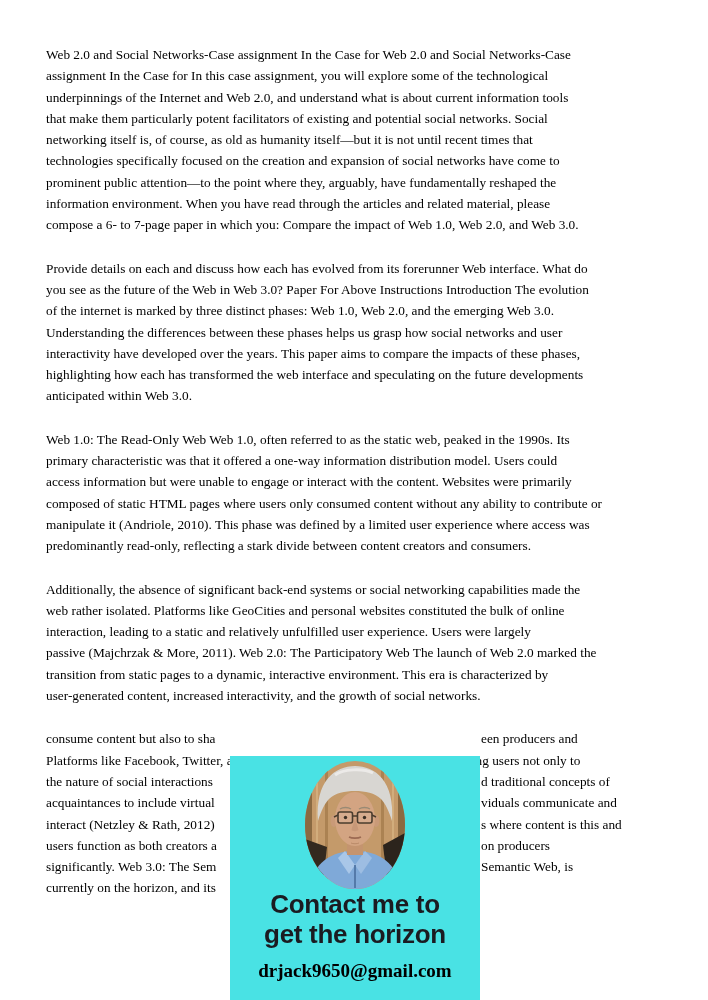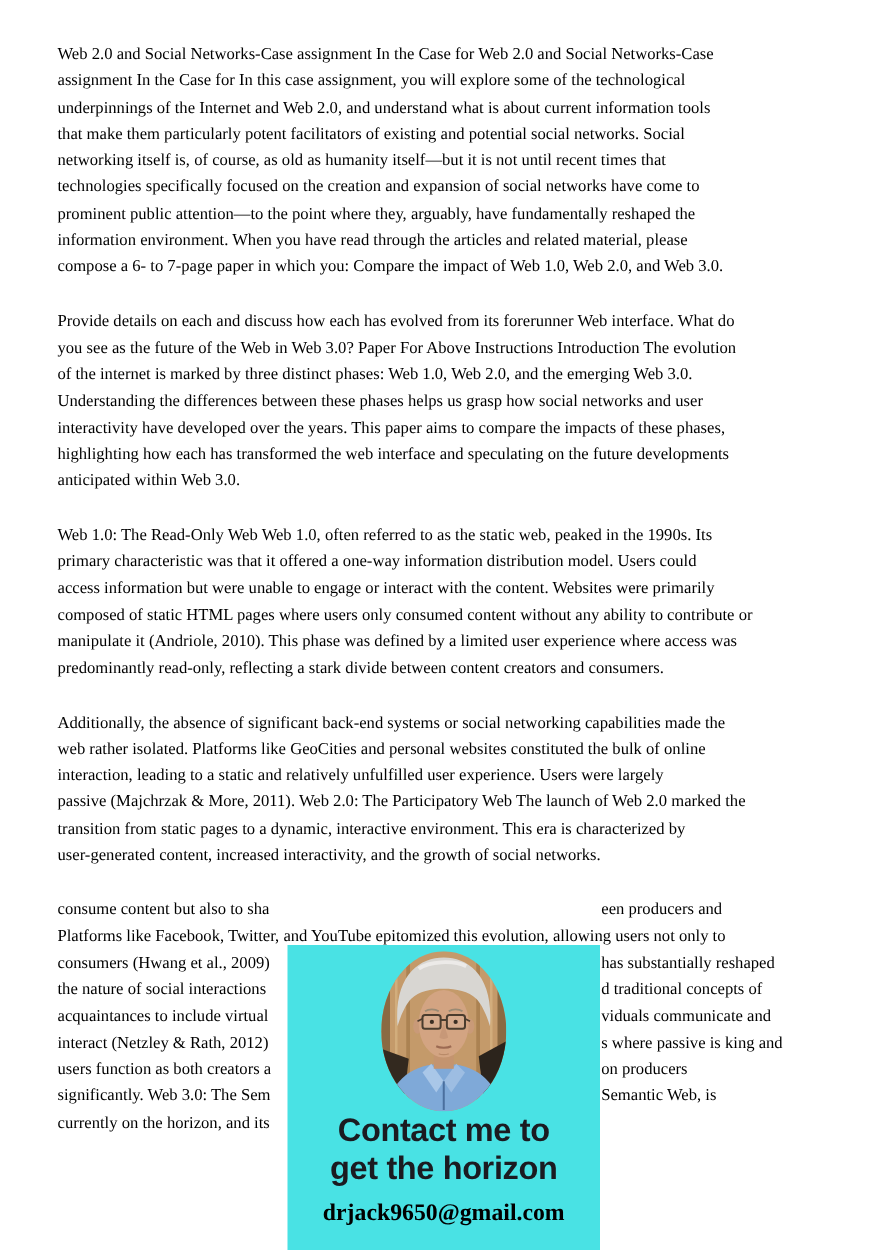--- a/index.html
+++ b/index.html
@@ -10,21 +10,21 @@
     left: 46px;
     top: 32px;
     width: 620px;
     font-family: "Liberation Serif", serif;
     font-size: 13.3px;
     line-height: 21.3px;
     color: #000000;
   }
   .para {
     white-space: pre;
-    margin: 0 0 22px 0;
+    margin: 12px 0 22px 0;
   }
   .p5line {
     position: relative;
     height: 21.3px;
     white-space: pre;
   }
   .frag-right {
     position: absolute;
     left: 435px;
     top: 0;
@@ -101,24 +101,23 @@
   <div class="para">Additionally, the absence of significant back-end systems or social networking capabilities made the
 web rather isolated. Platforms like GeoCities and personal websites constituted the bulk of online
 interaction, leading to a static and relatively unfulfilled user experience. Users were largely
 passive (Majchrzak &amp; More, 2011). Web 2.0: The Participatory Web The launch of Web 2.0 marked the
 transition from static pages to a dynamic, interactive environment. This era is characterized by
 user-generated content, increased interactivity, and the growth of social networks.</div>
 
   <div class="para" style="white-space:normal; margin-bottom:0;">
     <div class="p5line"><span>consume content but also to sha</span><span class="frag-right">een producers and</span></div>
     <div class="p5line"><span>Platforms like Facebook, Twitter, and YouTube epitomized this evolution, allowing users not only to</span></div>
-    <div class="p5line"><span>consumers (Hwang et al., 2009)</span><span class="frag-right">has substantially reshaped</span></div>
     <div class="p5line"><span>the nature of social interactions</span><span class="frag-right">d traditional concepts of</span></div>
     <div class="p5line"><span>acquaintances to include virtual</span><span class="frag-right">viduals communicate and</span></div>
-    <div class="p5line"><span>interact (Netzley &amp; Rath, 2012)</span><span class="frag-right">s where passive is king and</span></div>
+    <div class="p5line"><span>interact (Netzley &amp; Rath, 2012)</span><span class="frag-right">s where content is this and</span></div>
     <div class="p5line"><span>users function as both creators a</span><span class="frag-right">on producers</span></div>
     <div class="p5line"><span>significantly. Web 3.0: The Sem</span><span class="frag-right">Semantic Web, is</span></div>
     <div class="p5line"><span>currently on the horizon, and its</span><span class="frag-right"></span></div>
   </div>
 </div>
 
 <div class="overlay">
   <svg class="portrait" viewBox="0 0 100 128" preserveAspectRatio="none" xmlns="http://www.w3.org/2000/svg">
     <defs>
       <clipPath id="ovalClip">

